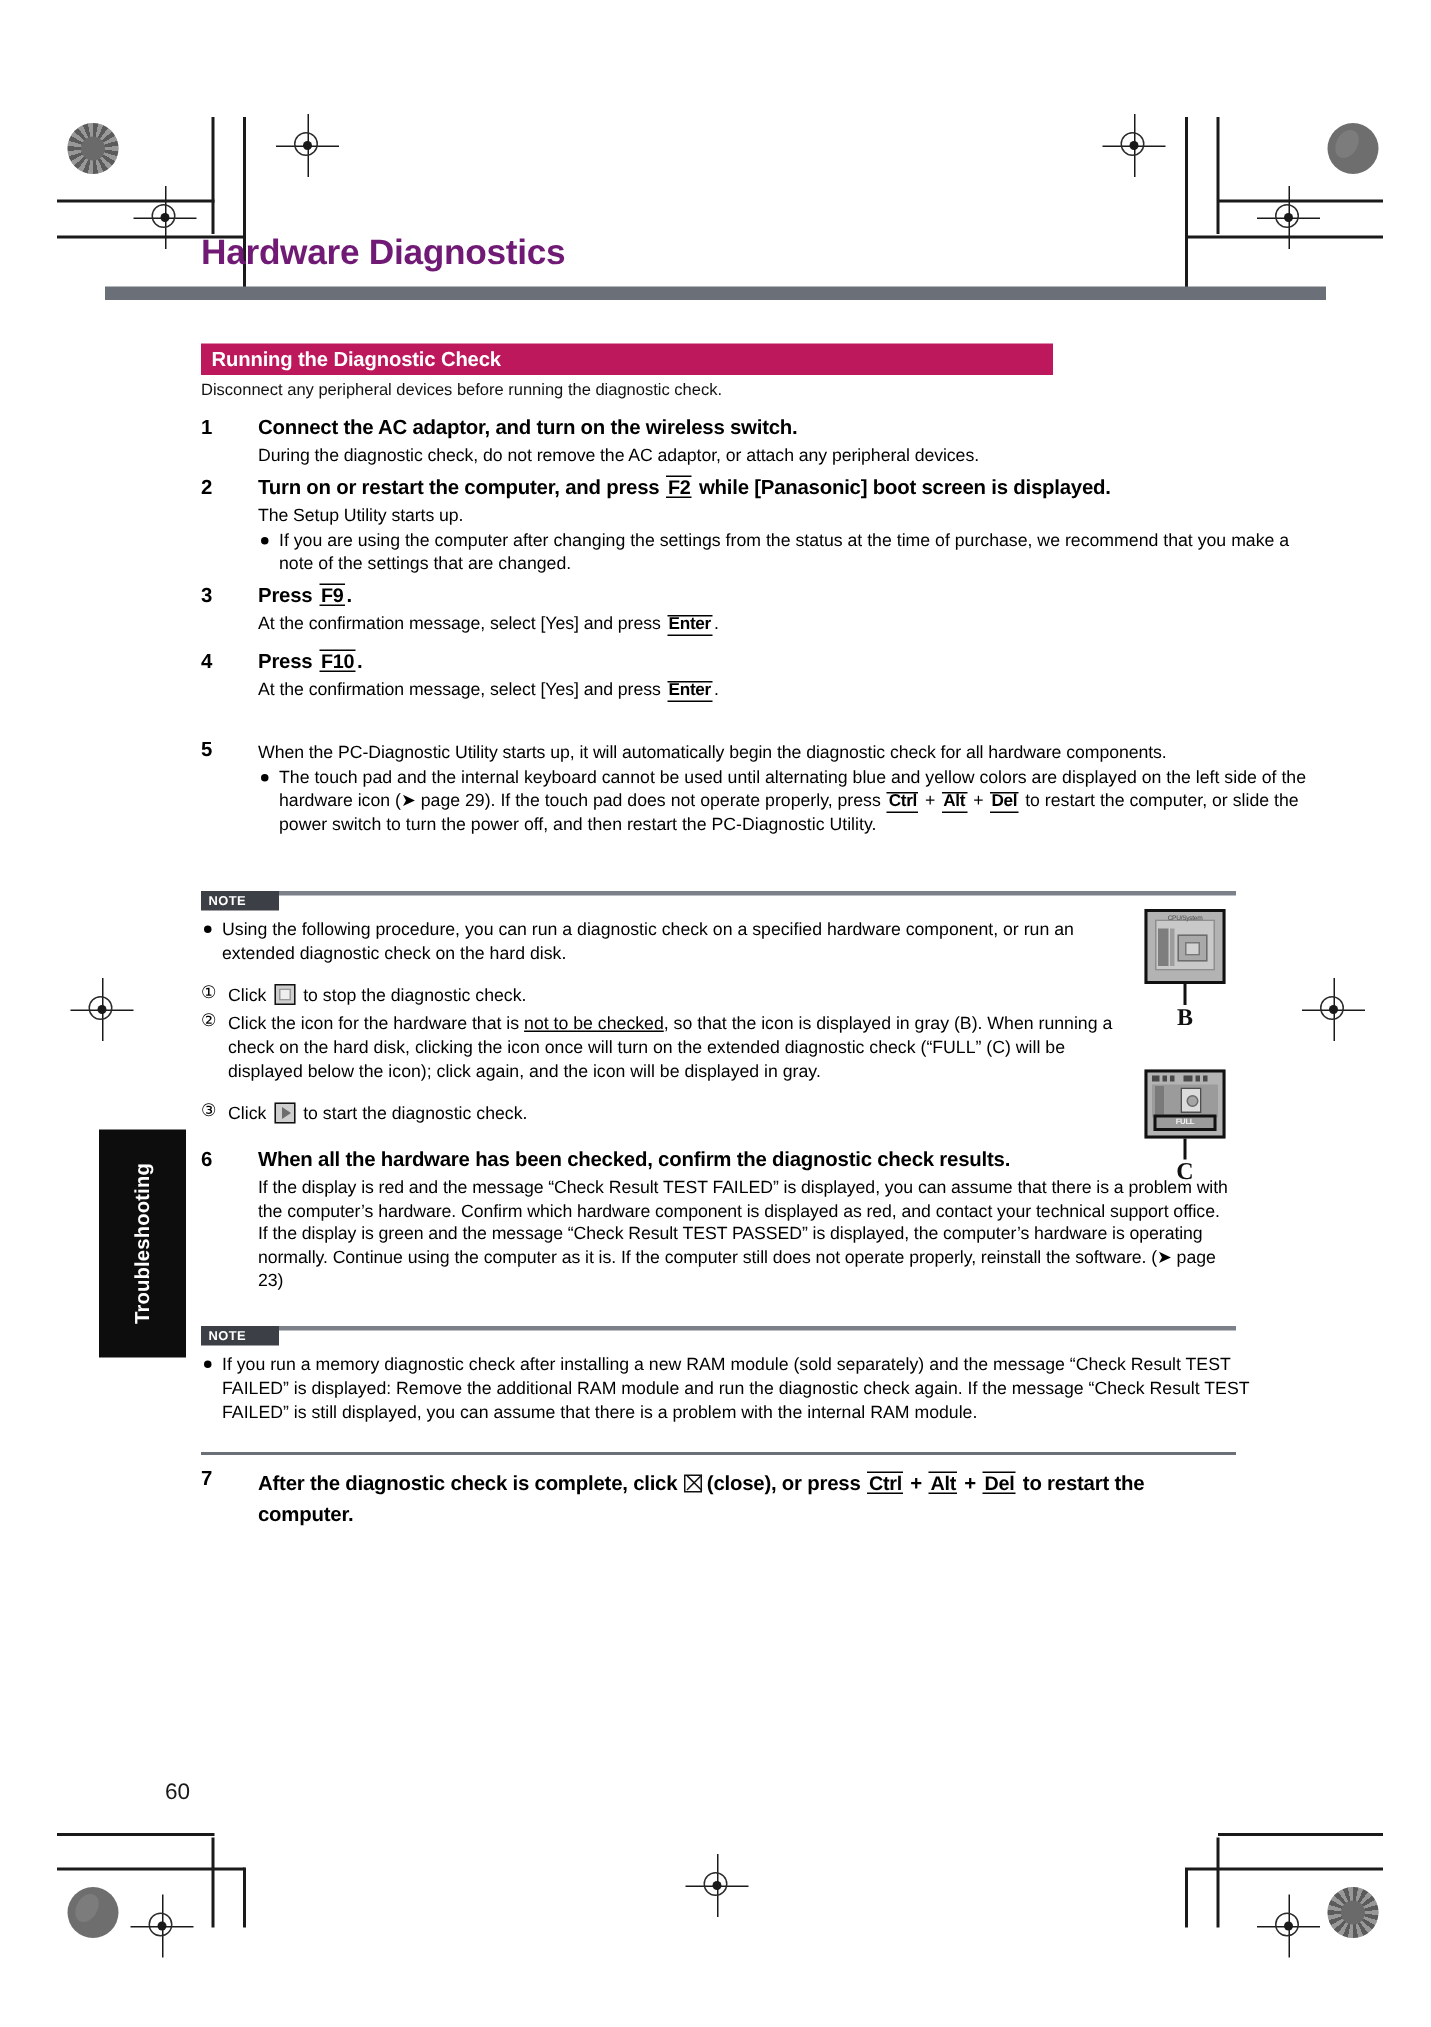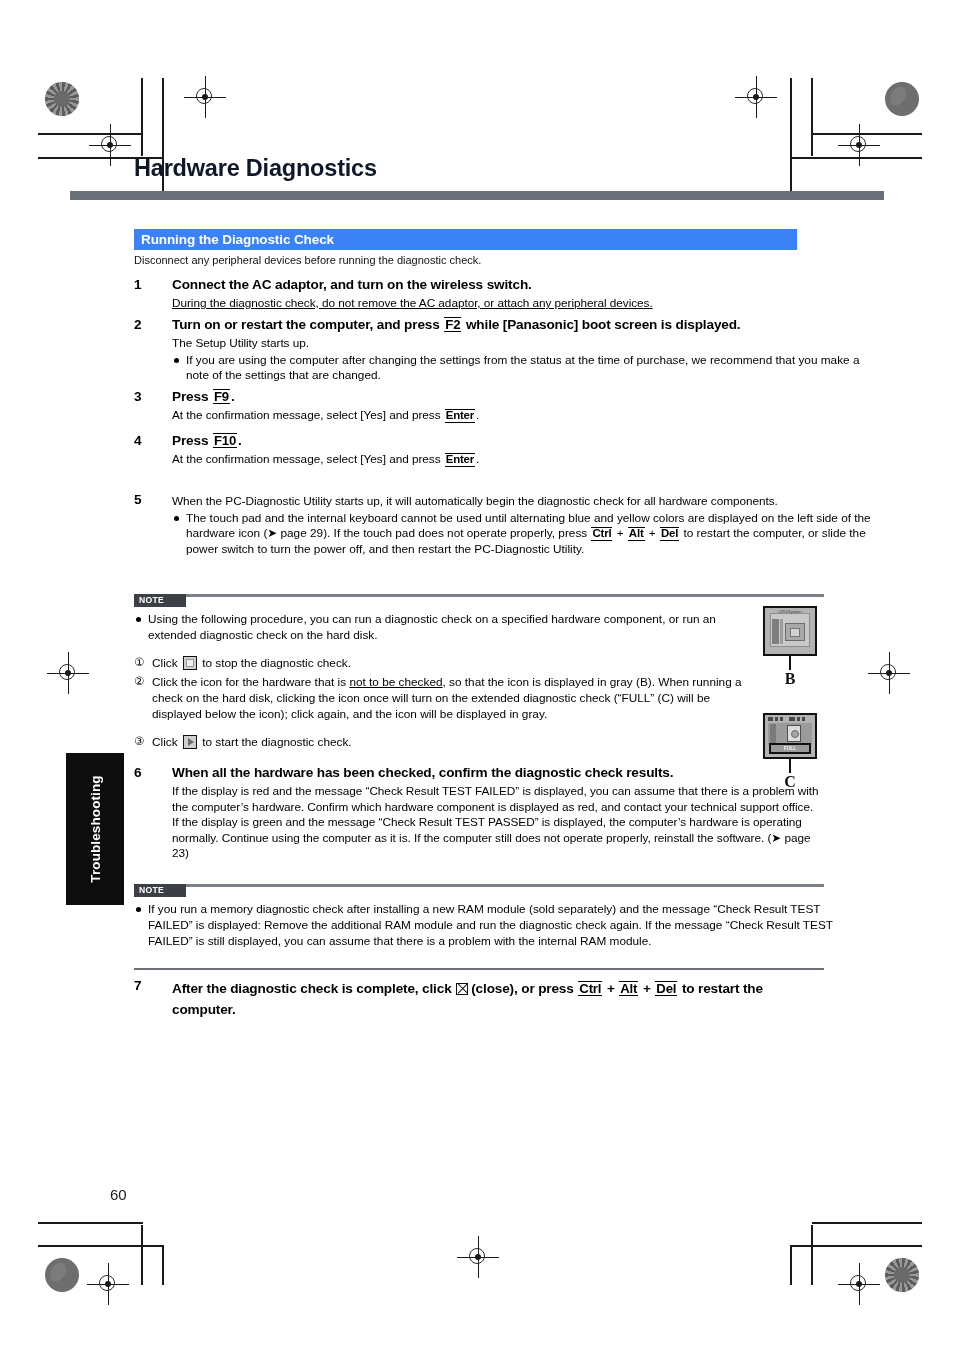--- a/index.html
+++ b/index.html
@@ -31,24 +31,24 @@
     opacity:.55;}
   .starmark::after{content:"";position:absolute;left:9px;top:9px;width:16px;height:16px;border-radius:50%;background:#6a6a6a;}
   .dotmark{position:absolute;width:34px;height:34px;border-radius:50%;background:#6e6e6e;}
   .dotmark::after{content:"";position:absolute;left:6px;top:4px;width:14px;height:20px;border-radius:50%;background:rgba(255,255,255,.10);transform:rotate(30deg);}
 
   
   .bookline{position:absolute;font-family:"Liberation Serif","DejaVu Serif",serif;
     font-size:11px;letter-spacing:.4px;color:#2a2a2a;white-space:pre;}
 
   
-  .title{position:absolute;left:134px;top:155px;font-size:23.5px;font-weight:bold;letter-spacing:-0.2px;color:#0f172a;}
+  .title{position:absolute;left:134px;top:155px;font-size:23.5px;font-weight:bold;letter-spacing:-0.2px;color:#701a75;}
   .titlebar{position:absolute;left:70px;top:191px;width:814px;height:9px;background:#6b7078;}
 
-  .sectionbar{position:absolute;left:134px;top:229px;width:663px;height:21px;background:#3b82f6;}
+  .sectionbar{position:absolute;left:134px;top:229px;width:568px;height:21px;background:#be185d;}
   .sectionbar span{position:absolute;left:7px;top:3px;color:#fff;font-size:13.5px;font-weight:bold;letter-spacing:-0.1px;}
 
   .lead{position:absolute;left:134px;top:254px;font-size:11px;color:#111;}
 
   .step{position:absolute;left:134px;width:692px;}
   .step .num{position:absolute;left:0;top:0;width:20px;font-size:13.6px;font-weight:bold;}
   .step .body{margin-left:38px;}
   .step .hd{font-size:13.6px;font-weight:bold;line-height:1.25;letter-spacing:-0.15px;}
   .step .tx{font-size:11.8px;line-height:1.32;letter-spacing:-0.05px;}
 
@@ -213,21 +213,21 @@
 
   <div class="sectionbar">
     <span>Running the Diagnostic Check</span>
   </div>
   <div class="lead">Disconnect any peripheral devices before running the diagnostic check.</div>
 
   <div class="step" style="top:277px;">
     <div class="num">1</div>
     <div class="body">
       <div class="hd">Connect the AC adaptor, and turn on the wireless switch.</div>
-      <div class="tx" style="margin-top:2px;text-decoration:underline;">During the diagnostic check, do not remove the AC adaptor, or attach any peripheral devices.</div>
+      <div class="tx" style="margin-top:2px;">During the diagnostic check, do not remove the AC adaptor, or attach any peripheral devices.</div>
     </div>
   </div>
 
   <div class="step" style="top:317px;">
     <div class="num">2</div>
     <div class="body">
       <div class="hd">
         <span>Turn on or restart the computer, and press</span>
         <span class="key">F2</span>
         <span>while [Panasonic] boot screen is displayed.</span>

